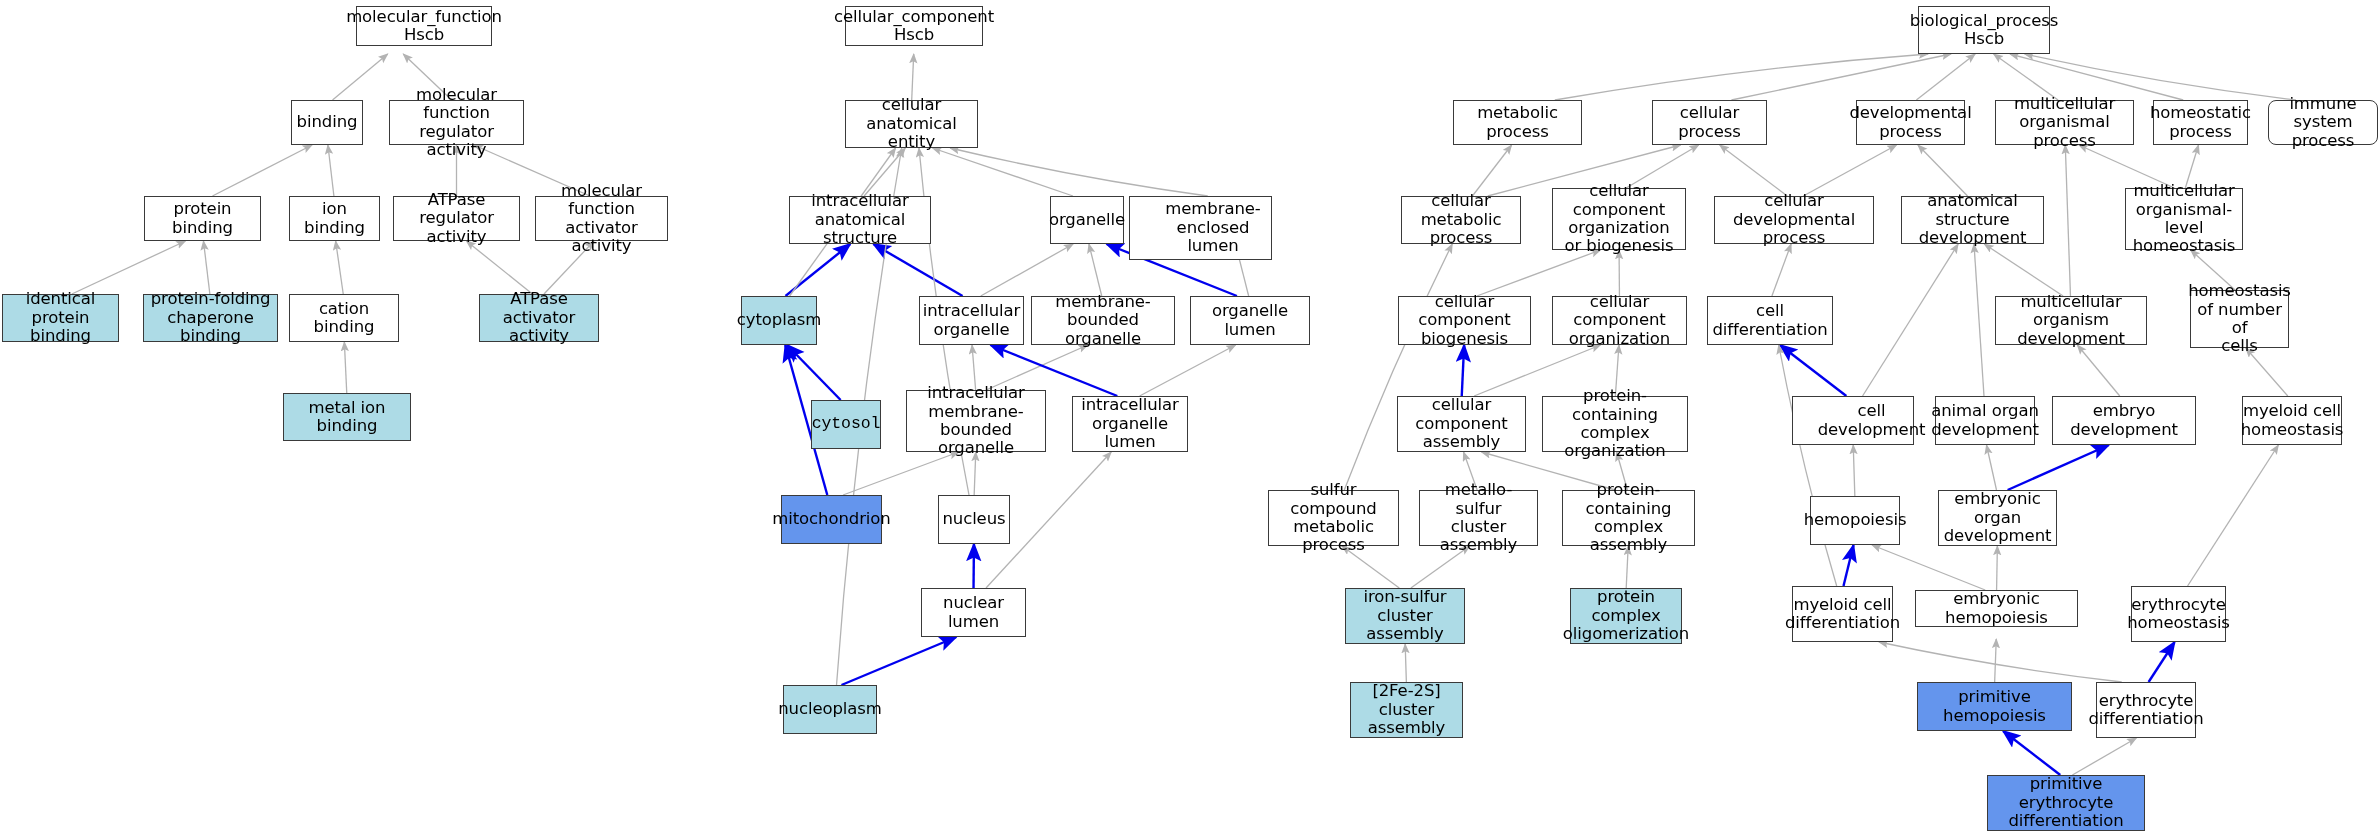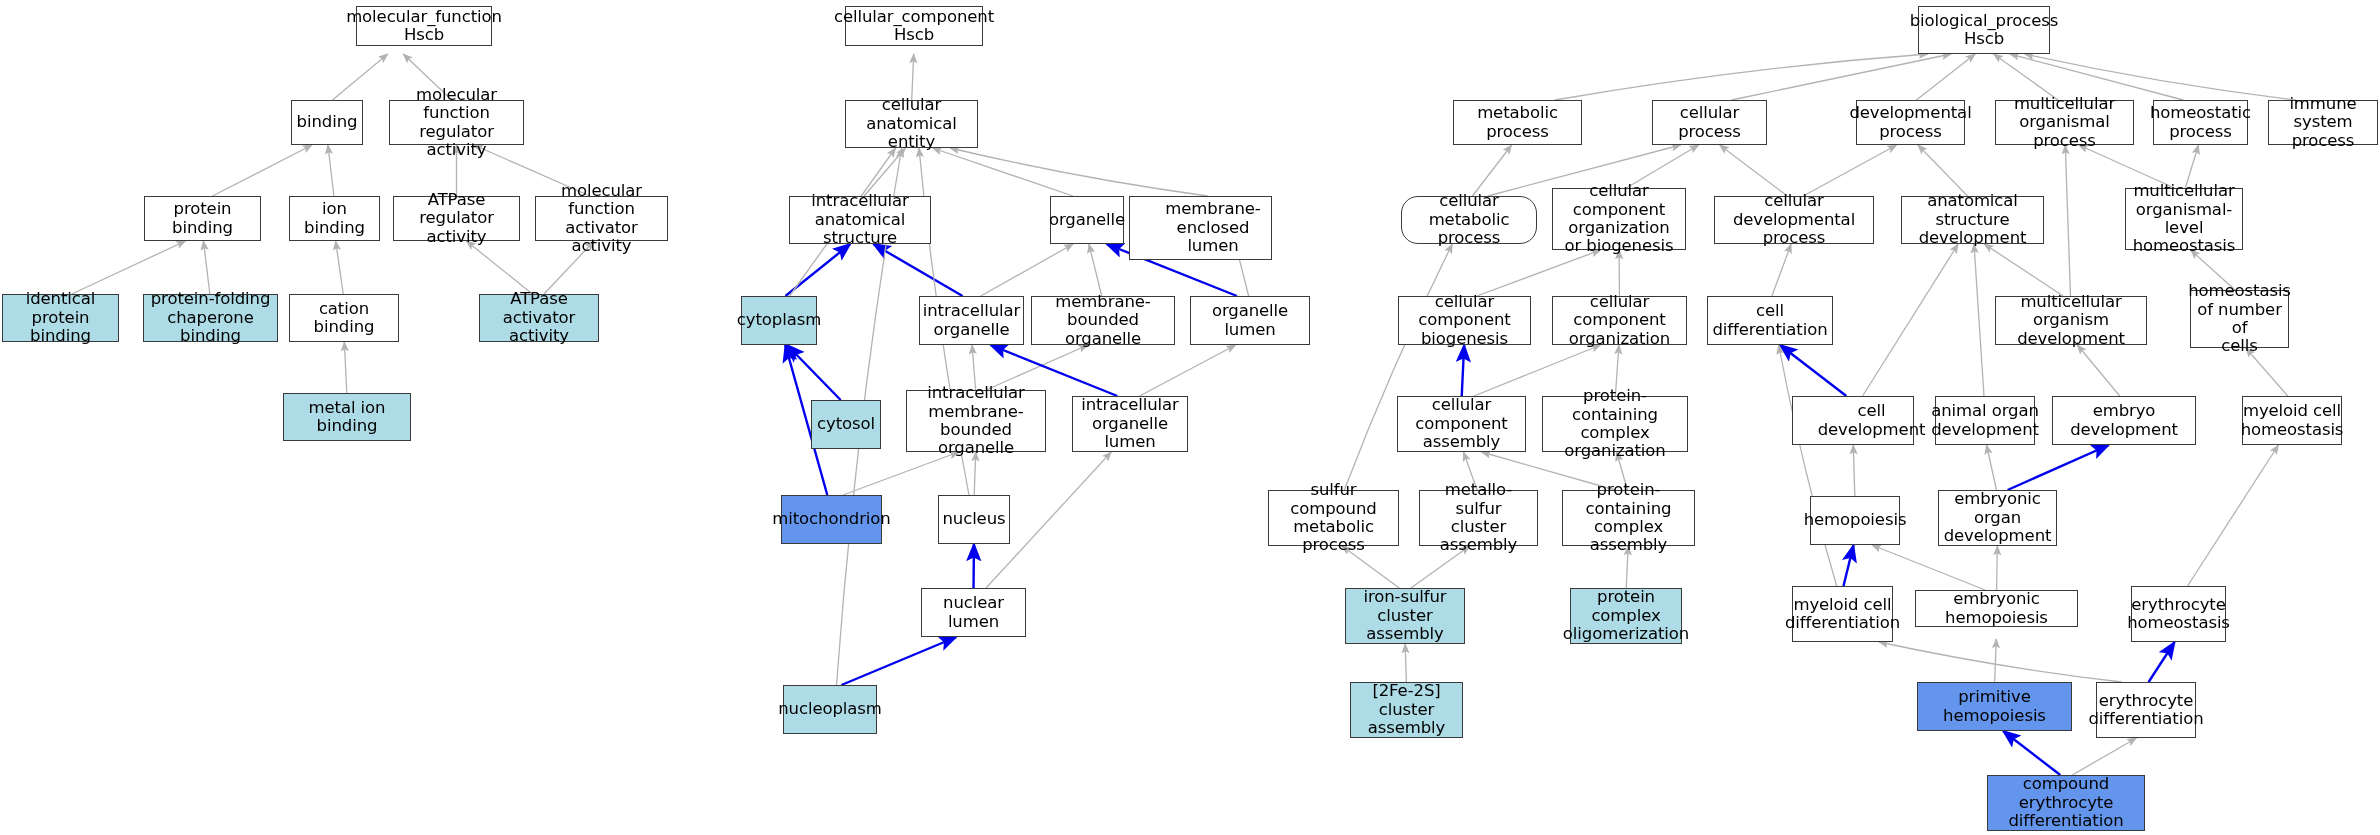--- a/index.html
+++ b/index.html
@@ -181,43 +181,43 @@
 anatomical structure</div>
       <div class="go-node" style="left: 1050px; top: 196px; width: 74px; height: 48px;">organelle</div>
       <div class="go-node" style="left: 1129px; top: 196px; width: 143px; height: 64px; padding-left: 28px;">membrane-enclosed
 lumen</div>
       <div class="go-node fill-light" style="left: 741px; top: 296px; width: 76px; height: 49px;">cytoplasm</div>
       <div class="go-node" style="left: 919px; top: 296px; width: 105px; height: 49px;">intracellular
 organelle</div>
       <div class="go-node" style="left: 1031px; top: 296px; width: 144px; height: 49px;">membrane-bounded
 organelle</div>
       <div class="go-node" style="left: 1190px; top: 296px; width: 120px; height: 49px;">organelle lumen</div>
-      <div class="go-node fill-light" style="left: 811px; top: 400px; width: 70px; height: 49px;">cytosol</div>
+      <div class="go-node fill-light" style="left: 811px; top: 400px; width: 70px; height: 49px; font-family: Liberation Mono, monospace;">cytosol</div>
       <div class="go-node" style="left: 906px; top: 390px; width: 140px; height: 62px;">intracellular
 membrane-bounded
 organelle</div>
       <div class="go-node" style="left: 1072px; top: 396px; width: 116px; height: 56px;">intracellular
 organelle lumen</div>
       <div class="go-node fill-strong" style="left: 781px; top: 495px; width: 101px; height: 49px;">mitochondrion</div>
       <div class="go-node" style="left: 938px; top: 495px; width: 72px; height: 49px;">nucleus</div>
       <div class="go-node" style="left: 921px; top: 588px; width: 105px; height: 49px;">nuclear lumen</div>
       <div class="go-node fill-light" style="left: 783px; top: 685px; width: 94px; height: 49px;">nucleoplasm</div>
       <div class="go-node root" style="left: 1918px; top: 6px; width: 132px; height: 48px;">biological_process
 Hscb</div>
       <div class="go-node" style="left: 1453px; top: 100px; width: 129px; height: 45px;">metabolic process</div>
       <div class="go-node" style="left: 1652px; top: 100px; width: 115px; height: 45px;">cellular process</div>
       <div class="go-node" style="left: 1856px; top: 100px; width: 109px; height: 45px;">developmental
 process</div>
       <div class="go-node" style="left: 1995px; top: 100px; width: 139px; height: 45px;">multicellular
 organismal process</div>
       <div class="go-node" style="left: 2153px; top: 100px; width: 95px; height: 45px;">homeostatic
 process</div>
-      <div class="go-node" style="left: 2268px; top: 100px; width: 110px; height: 45px;">immune system
-process</div>
-      <div class="go-node" style="left: 1401px; top: 196px; width: 136px; height: 48px; border-radius: 17px;">cellular metabolic
+      <div class="go-node" style="left: 2268px; top: 100px; width: 110px; height: 45px; border-radius: 8px;">immune system
+process</div>
+      <div class="go-node" style="left: 1401px; top: 196px; width: 120px; height: 48px;">cellular metabolic
 process</div>
       <div class="go-node" style="left: 1552px; top: 188px; width: 134px; height: 62px;">cellular component
 organization
 or biogenesis</div>
       <div class="go-node" style="left: 1714px; top: 196px; width: 160px; height: 48px;">cellular developmental
 process</div>
       <div class="go-node" style="left: 1901px; top: 196px; width: 143px; height: 48px;">anatomical structure
 development</div>
       <div class="go-node" style="left: 2125px; top: 188px; width: 118px; height: 62px;">multicellular
 organismal-level
@@ -258,16 +258,16 @@
 homeostasis</div>
       <div class="go-node fill-light" style="left: 1345px; top: 588px; width: 120px; height: 56px;">iron-sulfur
 cluster assembly</div>
       <div class="go-node fill-light" style="left: 1570px; top: 588px; width: 112px; height: 56px;">protein complex
 oligomerization</div>
       <div class="go-node fill-light" style="left: 1350px; top: 682px; width: 113px; height: 56px;">[2Fe-2S] cluster
 assembly</div>
       <div class="go-node fill-strong" style="left: 1917px; top: 682px; width: 155px; height: 49px;">primitive hemopoiesis</div>
       <div class="go-node" style="left: 2096px; top: 682px; width: 100px; height: 56px;">erythrocyte
 differentiation</div>
-      <div class="go-node fill-strong" style="left: 1987px; top: 775px; width: 158px; height: 56px;">compound erythrocyte
+      <div class="go-node fill-strong" style="left: 1987px; top: 775px; width: 158px; height: 56px;">primitive erythrocyte
 differentiation</div>
     </div>
 </div>
 
 </body></html>

